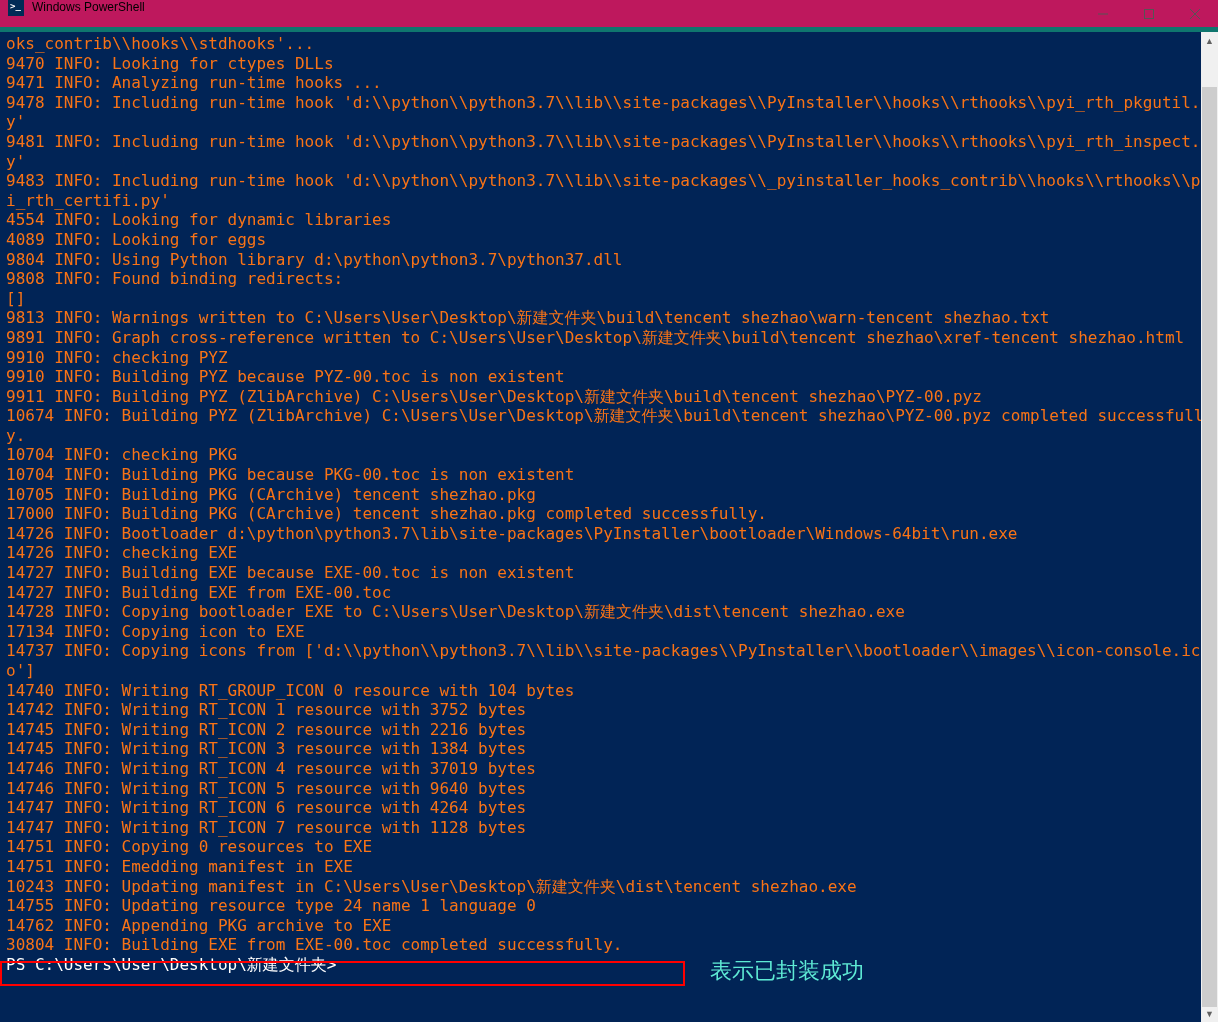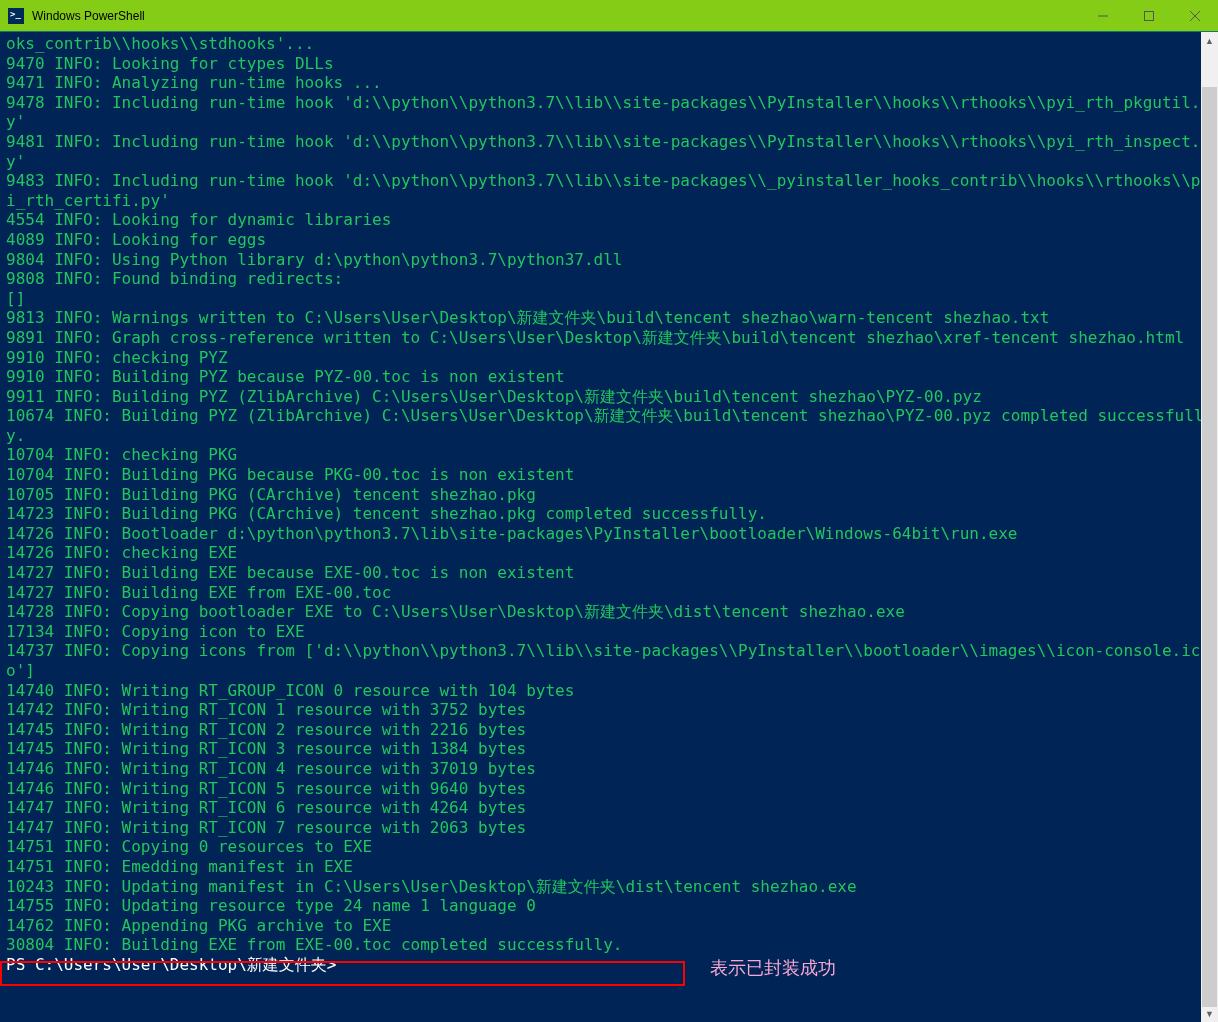--- a/index.html
+++ b/index.html
@@ -1,27 +1,27 @@
 <!DOCTYPE html>
 <html><head>
 <meta charset="utf-8">
 <style>
 * { margin:0; padding:0; box-sizing:border-box; }
 body { width:1218px; height:1022px; font-family:"Segoe UI",Tahoma,sans-serif; background:#012456; overflow:hidden; position:relative; }
-.titlebar { height:32px; background:#84cc16; display:flex; align-items:center; border-bottom:1px solid #0f766e; }
+.titlebar { height:32px; background:#be185d; display:flex; align-items:flex-start; border-bottom:5px solid #0f766e; }
 .titlebar-icon { width:16px; height:16px; margin:0 8px; background:#002b56; position:relative; display:inline-block; }
 .titlebar-icon::after { content:">_"; color:#fff; font-size:9px; font-weight:bold; position:absolute; top:1px; left:2px; font-family:monospace; }
 .title-text { font-size:12px; color:#000; flex:1; }
 .win-buttons { display:flex; height:100%; }
 .win-btn { width:46px; height:100%; display:flex; align-items:center; justify-content:center; color:#666; font-family:"Segoe MDL2 Assets",sans-serif; }
 .win-btn svg { stroke:#555; stroke-width:1; fill:none; }
 .console { padding:2px 6px 0 6px; font-family:"NSimSun","SimSun","Consolas",monospace; font-size:16px; line-height:19.6px; color:#fff; white-space:pre-wrap; word-break:break-all; }
-.cyan { color:#22c55e; }
+.cyan { color:#f97316; }
 .red-box { position:absolute; border:2px solid #ff0000; pointer-events:none; }
-.red-label { position:absolute; color:#f9a8d4; font-family:"Microsoft YaHei","SimHei",sans-serif; font-size:18px; font-weight:500; pointer-events:none; }
+.red-label { position:absolute; color:#5eead4; font-family:"Microsoft YaHei","SimHei",sans-serif; font-size:22px; font-weight:500; pointer-events:none; }
 .scrollbar { position:absolute; right:0; top:32px; bottom:0; width:17px; background:#f0f0f0; }
 .scrollbar .arrow { width:17px; height:17px; display:flex; align-items:center; justify-content:center; color:#606060; font-size:9px; }
 .scrollbar .thumb { position:absolute; left:1px; right:1px; background:#cdcdcd; }
 </style>
 </head>
 <body>
 
 <div class="titlebar">
   <span class="titlebar-icon"></span>
   <span class="title-text">Windows PowerShell</span>
@@ -58,36 +58,36 @@
 <span class="cyan">[]</span>
 <span class="cyan">9813 INFO: Warnings written to C:\Users\User\Desktop\新建文件夹\build\tencent shezhao\warn-tencent shezhao.txt</span>
 <span class="cyan">9891 INFO: Graph cross-reference written to C:\Users\User\Desktop\新建文件夹\build\tencent shezhao\xref-tencent shezhao.html</span>
 <span class="cyan">9910 INFO: checking PYZ</span>
 <span class="cyan">9910 INFO: Building PYZ because PYZ-00.toc is non existent</span>
 <span class="cyan">9911 INFO: Building PYZ (ZlibArchive) C:\Users\User\Desktop\新建文件夹\build\tencent shezhao\PYZ-00.pyz</span>
 <span class="cyan">10674 INFO: Building PYZ (ZlibArchive) C:\Users\User\Desktop\新建文件夹\build\tencent shezhao\PYZ-00.pyz completed successfully.</span>
 <span class="cyan">10704 INFO: checking PKG</span>
 <span class="cyan">10704 INFO: Building PKG because PKG-00.toc is non existent</span>
 <span class="cyan">10705 INFO: Building PKG (CArchive) tencent shezhao.pkg</span>
-<span class="cyan">14723 INFO: Building PKG (CArchive) tencent shezhao.pkg completed successfully.</span>
+<span class="cyan">17000 INFO: Building PKG (CArchive) tencent shezhao.pkg completed successfully.</span>
 <span class="cyan">14726 INFO: Bootloader d:\python\python3.7\lib\site-packages\PyInstaller\bootloader\Windows-64bit\run.exe</span>
 <span class="cyan">14726 INFO: checking EXE</span>
 <span class="cyan">14727 INFO: Building EXE because EXE-00.toc is non existent</span>
 <span class="cyan">14727 INFO: Building EXE from EXE-00.toc</span>
 <span class="cyan">14728 INFO: Copying bootloader EXE to C:\Users\User\Desktop\新建文件夹\dist\tencent shezhao.exe</span>
 <span class="cyan">17134 INFO: Copying icon to EXE</span>
 <span class="cyan">14737 INFO: Copying icons from ['d:\\python\\python3.7\\lib\\site-packages\\PyInstaller\\bootloader\\images\\icon-console.ico']</span>
 <span class="cyan">14740 INFO: Writing RT_GROUP_ICON 0 resource with 104 bytes</span>
 <span class="cyan">14742 INFO: Writing RT_ICON 1 resource with 3752 bytes</span>
 <span class="cyan">14745 INFO: Writing RT_ICON 2 resource with 2216 bytes</span>
 <span class="cyan">14745 INFO: Writing RT_ICON 3 resource with 1384 bytes</span>
 <span class="cyan">14746 INFO: Writing RT_ICON 4 resource with 37019 bytes</span>
 <span class="cyan">14746 INFO: Writing RT_ICON 5 resource with 9640 bytes</span>
 <span class="cyan">14747 INFO: Writing RT_ICON 6 resource with 4264 bytes</span>
-<span class="cyan">14747 INFO: Writing RT_ICON 7 resource with 2063 bytes</span>
+<span class="cyan">14747 INFO: Writing RT_ICON 7 resource with 1128 bytes</span>
 <span class="cyan">14751 INFO: Copying 0 resources to EXE</span>
 <span class="cyan">14751 INFO: Emedding manifest in EXE</span>
 <span class="cyan">10243 INFO: Updating manifest in C:\Users\User\Desktop\新建文件夹\dist\tencent shezhao.exe</span>
 <span class="cyan">14755 INFO: Updating resource type 24 name 1 language 0</span>
 <span class="cyan">14762 INFO: Appending PKG archive to EXE</span>
 <span class="cyan">30804 INFO: Building EXE from EXE-00.toc completed successfully.</span>
 <span>PS C:\Users\User\Desktop\新建文件夹&gt;</span></div>
 
 <div class="scrollbar">
   <div class="arrow">▲</div>

